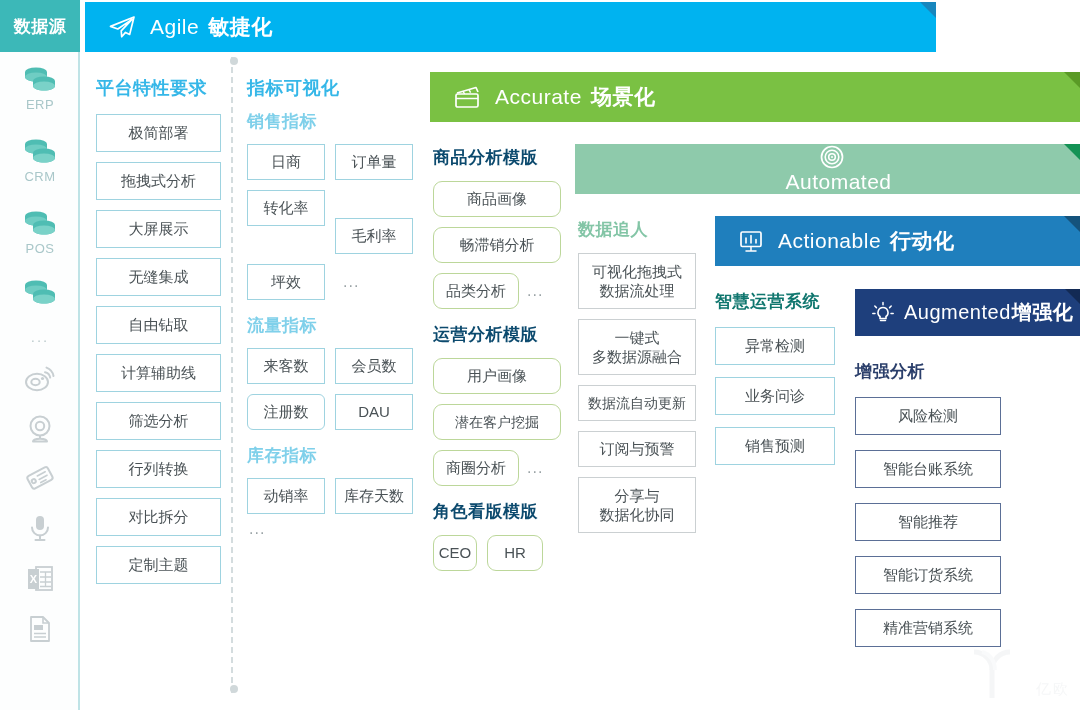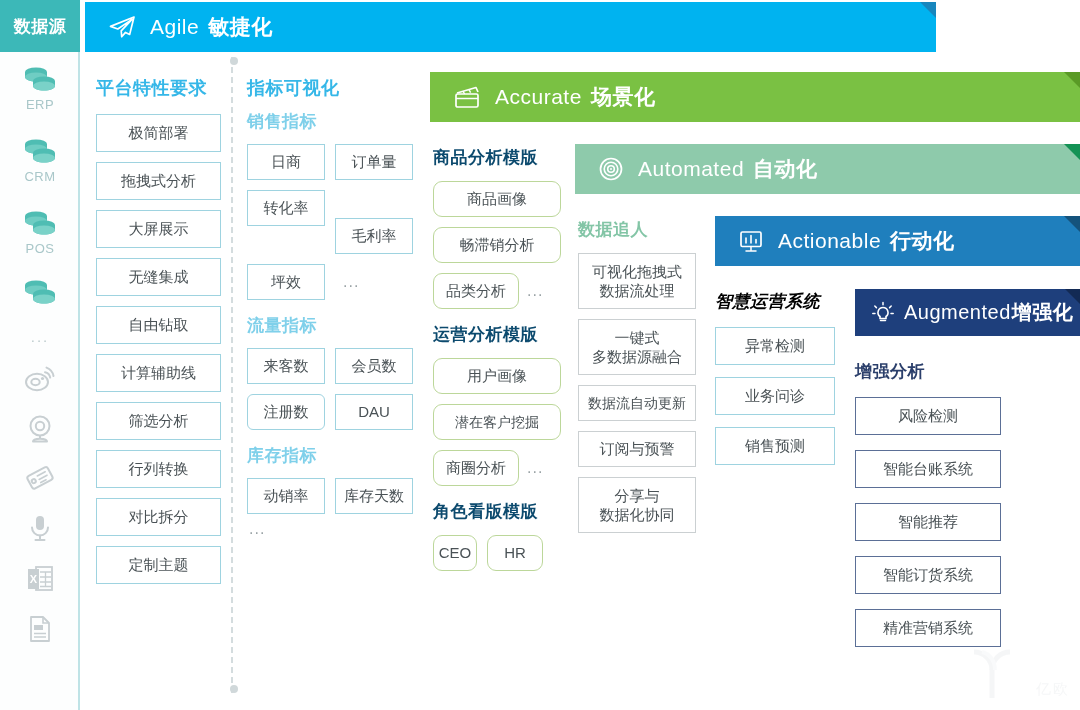--- a/index.html
+++ b/index.html
@@ -83,21 +83,21 @@
   
   .chip-blue  { border-color: #9ed3e0; }
   .chip-green { border-color: #bcd79a; border-radius: 9px; }
   .chip-grey  { border-color: #cbd0d2; }
   .chip-navy  { border-color: #5b6f96; }
 
   .t-blue  { color: #35b7e8; }
   .t-lblue { color: #7fd0ea; }
   .t-green { color: #0c4a6e; }
   .t-mint  { color: #83c5a6; }
-  .t-steel { color: #000000; font-style: italic; }
+  .t-steel { color: #0f766e; }
   .t-navy  { color: #2b3f6b; }
 
   
   #watermark {
     position: absolute; right: 6px; bottom: 4px;
     opacity: .30; line-height: 0;
   }
   #watermark .wm-text {
     position: absolute; right: 4px; bottom: 10px;
     font-size: 15px; color: #dfe3e6; letter-spacing: 2px; line-height: 1;
@@ -263,21 +263,21 @@
         <path d="M4 14.5h22" stroke="#ffffff" stroke-width="1.5"></path>
         <path d="M5 9 24 3.5l2 4.5" fill="none" stroke="#ffffff" stroke-width="1.7" stroke-linejoin="round"></path>
         <path d="M11 7.2 12.6 10M17 5.6 18.6 8.6" stroke="#ffffff" stroke-width="1.4"></path>
       </svg>
     </span>
     <span class="rb-en">Accurate</span>
     <span class="rb-cn">场景化</span>
     <span class="ribbon-fold" style="border-top:16px solid #5a9a26; border-left:16px solid transparent; right:0; top:0;"></span>
   </div>
 
-  <div class="ribbon" id="banner-automated" style="left:575px; top:144px; width:505px; height:50px; background:#8ecaab;">
+  <div class="ribbon" id="banner-automated" style="left:575px; top:144px; width:505px; height:50px; background:#8ecaab;flex-direction:column;">
     <span class="rb-icon">
       <svg width="28" height="26" viewBox="0 0 28 26">
         <circle cx="14" cy="13" r="10.5" fill="none" stroke="#ffffff" stroke-width="1.7"></circle>
         <circle cx="14" cy="13" r="6.8" fill="none" stroke="#ffffff" stroke-width="1.6"></circle>
         <circle cx="14" cy="13" r="3.3" fill="none" stroke="#ffffff" stroke-width="1.6"></circle>
         <circle cx="14" cy="13" r="1" fill="#ffffff"></circle>
       </svg>
     </span>
     <span class="rb-en">Automated</span>
     <span class="rb-cn">自动化</span>

